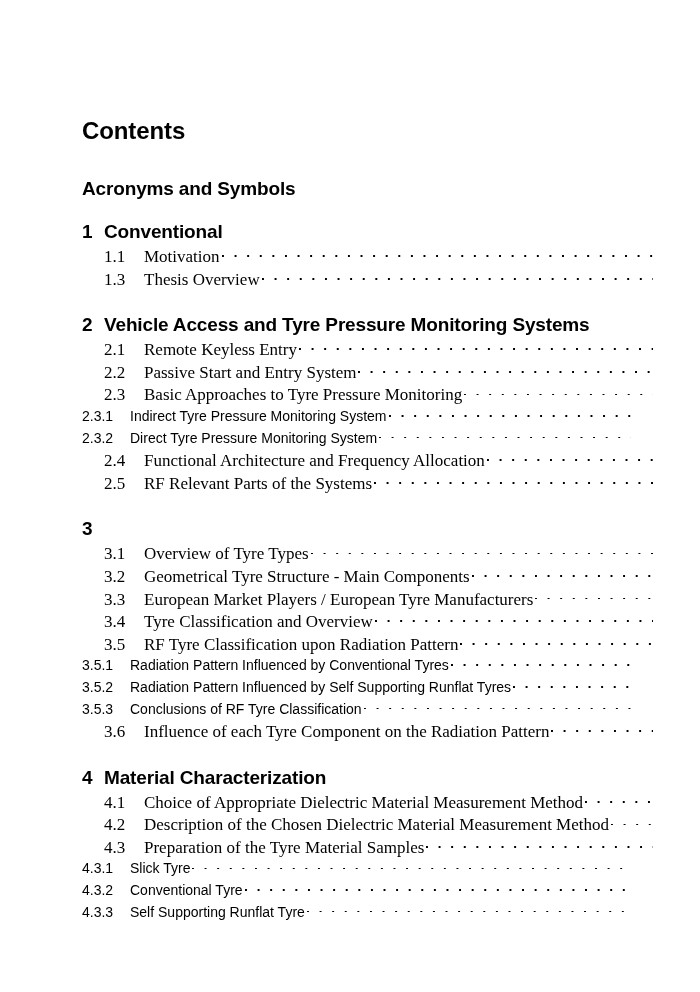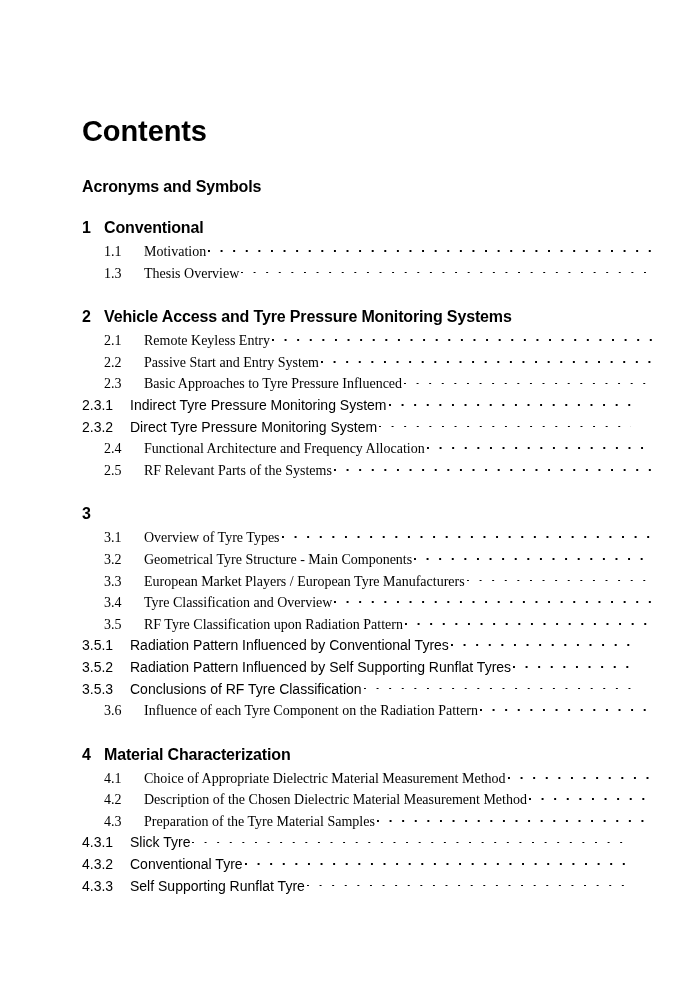--- a/index.html
+++ b/index.html
@@ -30,39 +30,39 @@
     position: absolute;
     left: 82px;
     top: 118px;
     width: 551px;
   }
 
   
   .toc-title {
     font-family: "Liberation Sans", "DejaVu Sans", sans-serif;
     font-weight: bold;
-    font-size: 29px;
+    font-size: 24px;
     line-height: 26px;
     letter-spacing: -0.1px;
     margin: 0 0 32px 0;
     color: #000;
   }
 
   
   .row {
     display: flex;
     align-items: baseline;
     width: 100%;
   }
 
   
   .chapter {
     font-family: "Liberation Sans", "DejaVu Sans", sans-serif;
     font-weight: bold;
-    font-size: 16px;
+    font-size: 19px;
     line-height: 17px;
     letter-spacing: -0.15px;
     margin-top: 22px;
     margin-bottom: 5px;
   }
   .chapter.first { margin-top: 0; }
 
   .chapter .num {
     width: 22px;
     flex: 0 0 22px;
@@ -77,21 +77,21 @@
   .chapter .page {
     flex: 0 0 auto;
     text-align: right;
     min-width: 16px;
     padding-left: 6px;
   }
 
   
   .section {
     font-family: "Liberation Serif", "DejaVu Serif", serif;
-    font-size: 14px;
+    font-size: 17px;
     line-height: 21.6px;
     margin-left: 22px;
   }
   .section .num {
     flex: 0 0 40px;
     width: 40px;
     text-align: left;
   }
 
   
@@ -181,21 +181,21 @@
           <span class="page">9</span>
         </div>
         <div class="row section">
           <span class="num">2.2</span>
           <span class="label">Passive Start and Entry System</span>
           <span class="leader"></span>
           <span class="page">10</span>
         </div>
         <div class="row section">
           <span class="num">2.3</span>
-          <span class="label">Basic Approaches to Tyre Pressure Influenced</span>
+          <span class="label">Basic Approaches to Tyre Pressure Monitoring</span>
           <span class="leader"></span>
           <span class="page">11</span>
         </div>
         <div class="row subsection">
           <span class="num">2.3.1</span>
           <span class="label">Indirect Tyre Pressure Monitoring System</span>
           <span class="leader"></span>
           <span class="page">12</span>
         </div>
         <div class="row subsection">

